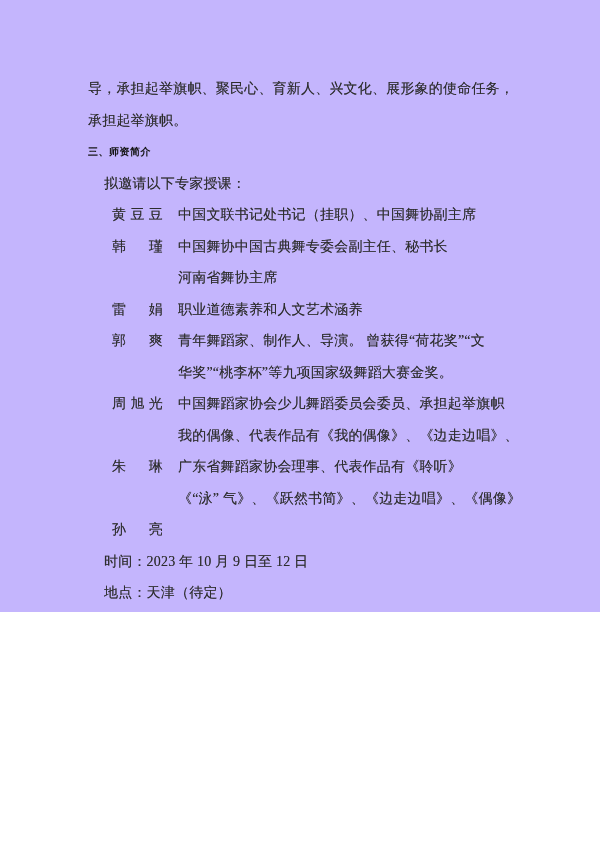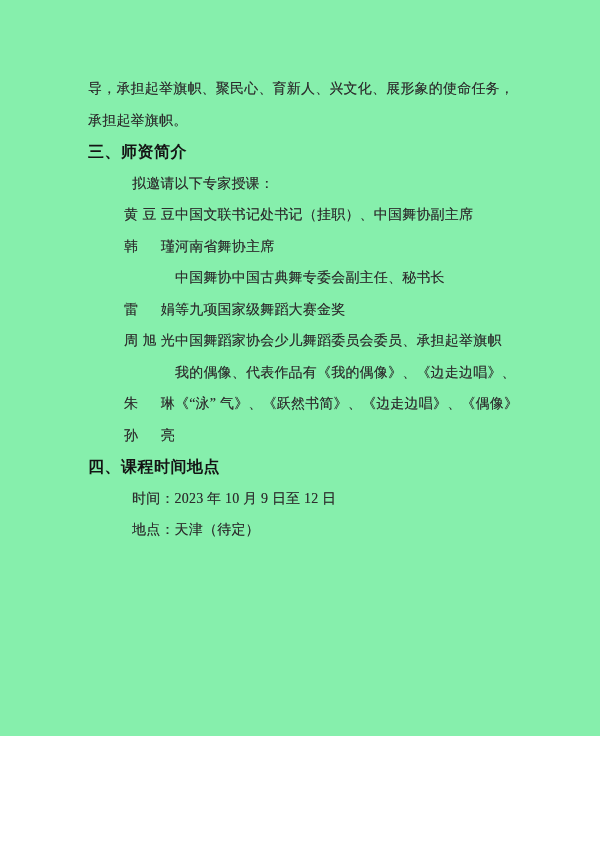--- a/index.html
+++ b/index.html
@@ -3,65 +3,66 @@
 <meta charset="utf-8">
 <style>
   html, body {
     margin: 0;
     padding: 0;
     background: #ffffff;
   }
   .page {
     position: relative;
     width: 600px;
-    height: 736px;
-    background: #86efac;
+    height: 612px;
+    background: #c4b5fd;
     overflow: hidden;
     font-family: "Liberation Serif", "DejaVu Serif", serif;
     color: #2d2d2d;
     font-size: 14px;
     line-height: 31.5px;
     letter-spacing: 0.2px;
   }
   .content {
     position: absolute;
     top: 73px;
     left: 88px;
     width: 430px;
   }
   .line {
     white-space: nowrap;
     text-shadow: 0 0 0.4px rgba(45,45,45,0.55); 
   }
   .indent {
-    margin-left: 44px;
+    margin-left: 16px;
   }
   .heading {
     font-family: "Liberation Sans", "DejaVu Sans", sans-serif;
     font-weight: bold;
     color: #141414;
-    font-size: 16px;
+    font-size: 10px;
     line-height: 31.5px;
     white-space: nowrap;
     letter-spacing: 0.5px;
     margin: 0;
   }
   .expert {
     display: flex;
     align-items: flex-start;
   }
   .expert-name {
     flex: 0 0 51px;
-    margin-left: 36px;
+    margin-left: 24px;
     text-align: justify;
     text-align-last: justify;
     white-space: nowrap;
     text-shadow: 0 0 0.4px rgba(45,45,45,0.55);
   }
   .expert-lines {
+    margin-left: 15px;
     flex: 1 1 auto;
     min-width: 0;
   }
 </style>
 </head>
 <body>
 
 <div class="page">
   <div class="content">
 
@@ -74,50 +75,57 @@
     <div class="expert">
       <div class="expert-name">黄豆豆</div>
       <div class="expert-lines">
         <div class="line">中国文联书记处书记（挂职）、中国舞协副主席</div>
       </div>
     </div>
 
     <div class="expert">
       <div class="expert-name">韩　瑾</div>
       <div class="expert-lines">
+        <div class="line">中国舞协中国古典舞专委会副主任、秘书长</div>
         <div class="line">河南省舞协主席</div>
-        <div class="line">中国舞协中国古典舞专委会副主任、秘书长</div>
       </div>
     </div>
 
     <div class="expert">
       <div class="expert-name">雷　娟</div>
       <div class="expert-lines">
-        <div class="line">等九项国家级舞蹈大赛金奖</div>
+        <div class="line">职业道德素养和人文艺术涵养</div>
       </div>
     </div>
 
+    <div class="expert">
+      <div class="expert-name">郭　爽</div>
+      <div class="expert-lines">
+        <div class="line">青年舞蹈家、制作人、导演。 曾获得“荷花奖”“文</div>
+        <div class="line">华奖”“桃李杯”等九项国家级舞蹈大赛金奖。</div>
+      </div>
+    </div>
 
     <div class="expert">
       <div class="expert-name">周旭光</div>
       <div class="expert-lines">
         <div class="line">中国舞蹈家协会少儿舞蹈委员会委员、承担起举旗帜</div>
         <div class="line">我的偶像、代表作品有《我的偶像》、《边走边唱》、</div>
       </div>
     </div>
 
     <div class="expert">
       <div class="expert-name">朱　琳</div>
       <div class="expert-lines">
+        <div class="line">广东省舞蹈家协会理事、代表作品有《聆听》</div>
         <div class="line">《“泳” 气》、《跃然书简》、《边走边唱》、《偶像》</div>
       </div>
     </div>
 
     <div class="expert">
       <div class="expert-name">孙　亮</div>
     </div>
 
-    <h2 class="heading">四、课程时间地点</h2>
     <div class="line indent">时间：2023 年 10 月 9 日至 12 日</div>
     <div class="line indent">地点：天津（待定）</div>
 
   </div>
 </div>
 
 </body></html>

